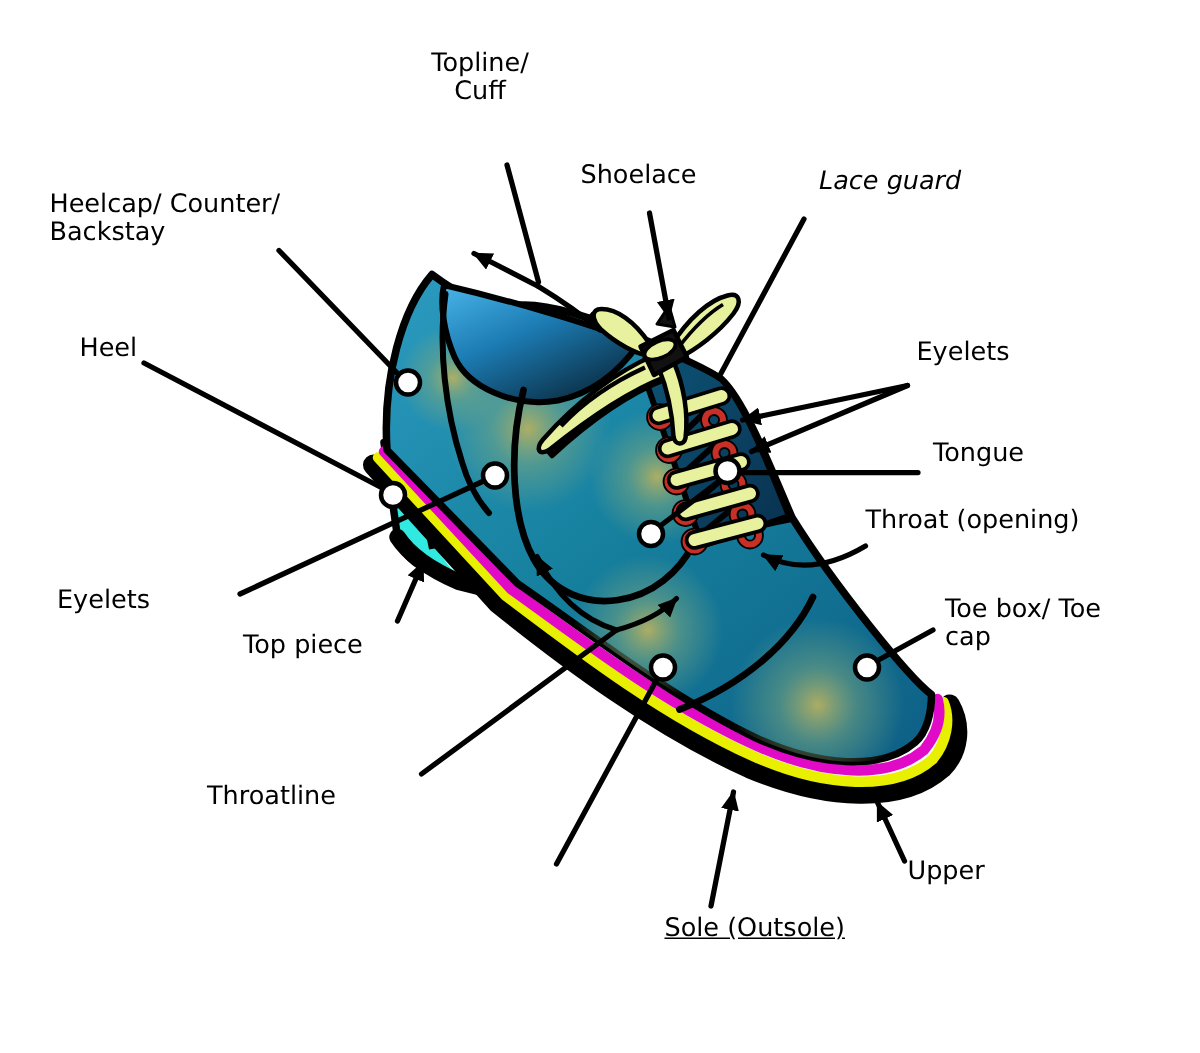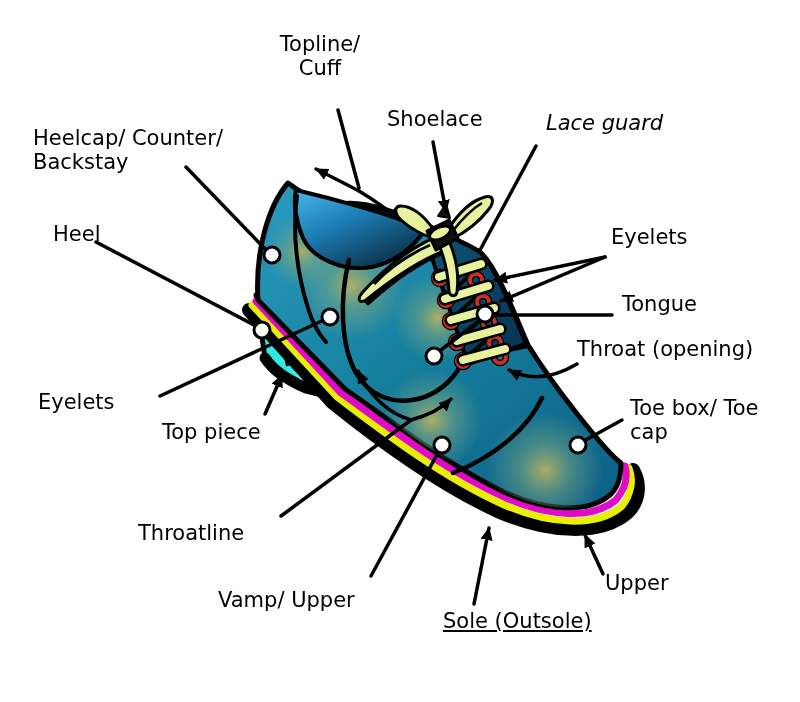--- a/index.html
+++ b/index.html
@@ -1,19 +1,19 @@
 <!DOCTYPE html>
 <html><head>
 <meta charset="utf-8">
 <style>
   html,body{margin:0;padding:0;background:#fff;}
   .stage{position:relative;width:800px;height:702px;background:#fff;overflow:hidden;
          font-family:"DejaVu Sans","Liberation Sans",sans-serif;}
   svg.diagram{position:absolute;left:0;top:0;}
-  .lbl{position:absolute;font-size:21px;line-height:1.12;color:#000;white-space:pre-line;}
+  .lbl{position:absolute;font-size:17px;line-height:1.12;color:#000;white-space:pre-line;}
   #lbl-topline{left:250px;top:33px;width:140px;text-align:center;}
   #lbl-heelcap{left:33px;top:127px;}
   #lbl-heel{left:15px;top:223px;margin-left:38px;}
   #lbl-shoelace{left:387px;top:108px;text-align:right;}
   #lbl-lace-guard{left:546px;top:112px;font-style:italic;}
   #lbl-eyelets{left:611px;top:226px;}
   #lbl-tongue{left:622px;top:293px;}
   #lbl-throat{left:577px;top:338px;}
   #lbl-toe-box{left:630px;top:397px;}
   #lbl-welt{left:605px;top:572px;}
@@ -202,18 +202,17 @@
 <div class="lbl" id="lbl-heel">Heel</div>
 <div class="lbl" id="lbl-shoelace">Shoelace</div>
 <div class="lbl" id="lbl-lace-guard">Lace guard</div>
 <div class="lbl" id="lbl-eyelets">Eyelets</div>
 <div class="lbl" id="lbl-tongue">Tongue</div>
 <div class="lbl" id="lbl-toe-box">Toe box/ Toe
 cap</div>
 <div class="lbl" id="lbl-throat">Throat (opening)</div>
 <div class="lbl" id="lbl-welt">Upper</div>
 <div class="lbl" id="lbl-sole">Sole (Outsole)</div>
-<div class="lbl" id="lbl-vamp">Vamp/ Upper</div>
 <div class="lbl" id="lbl-throatline">Throatline</div>
 <div class="lbl" id="lbl-top-piece">Top piece</div>
 <div class="lbl" id="lbl-quarter">Eyelets</div>
 
 </div>
 
 </body></html>

